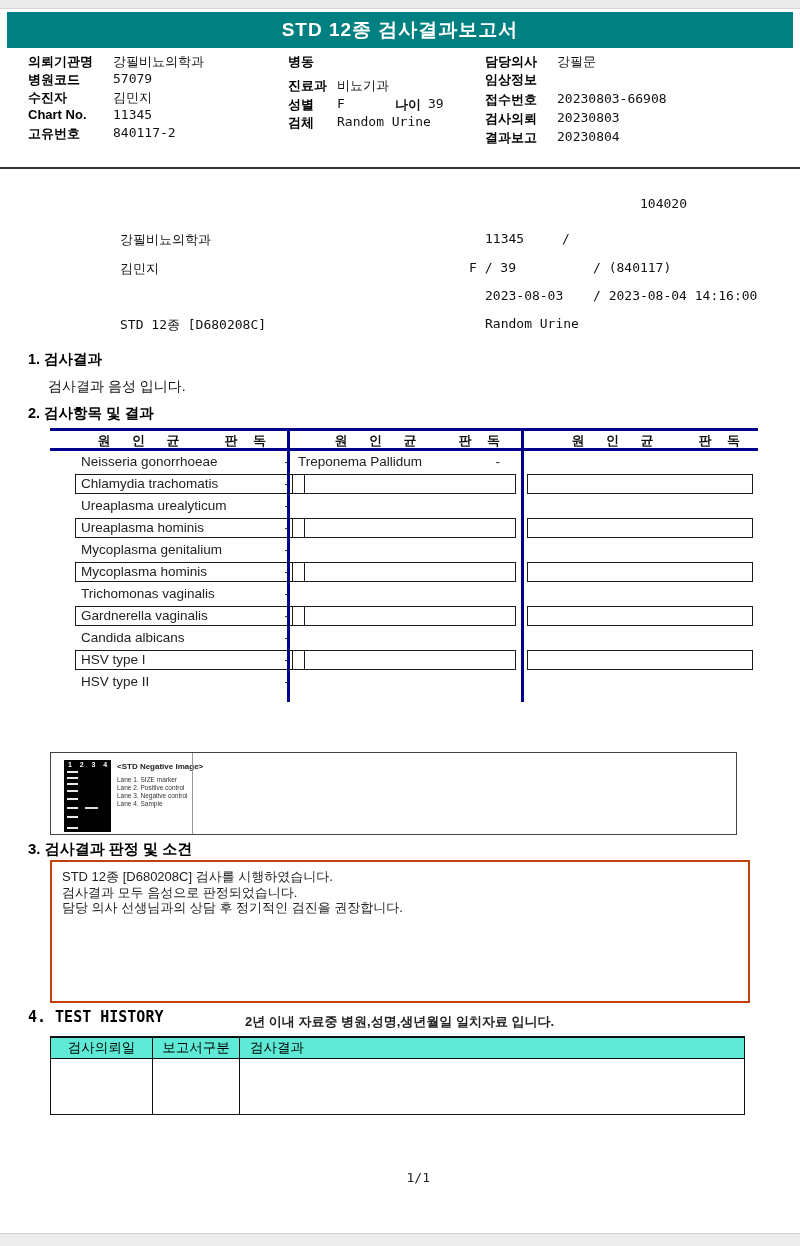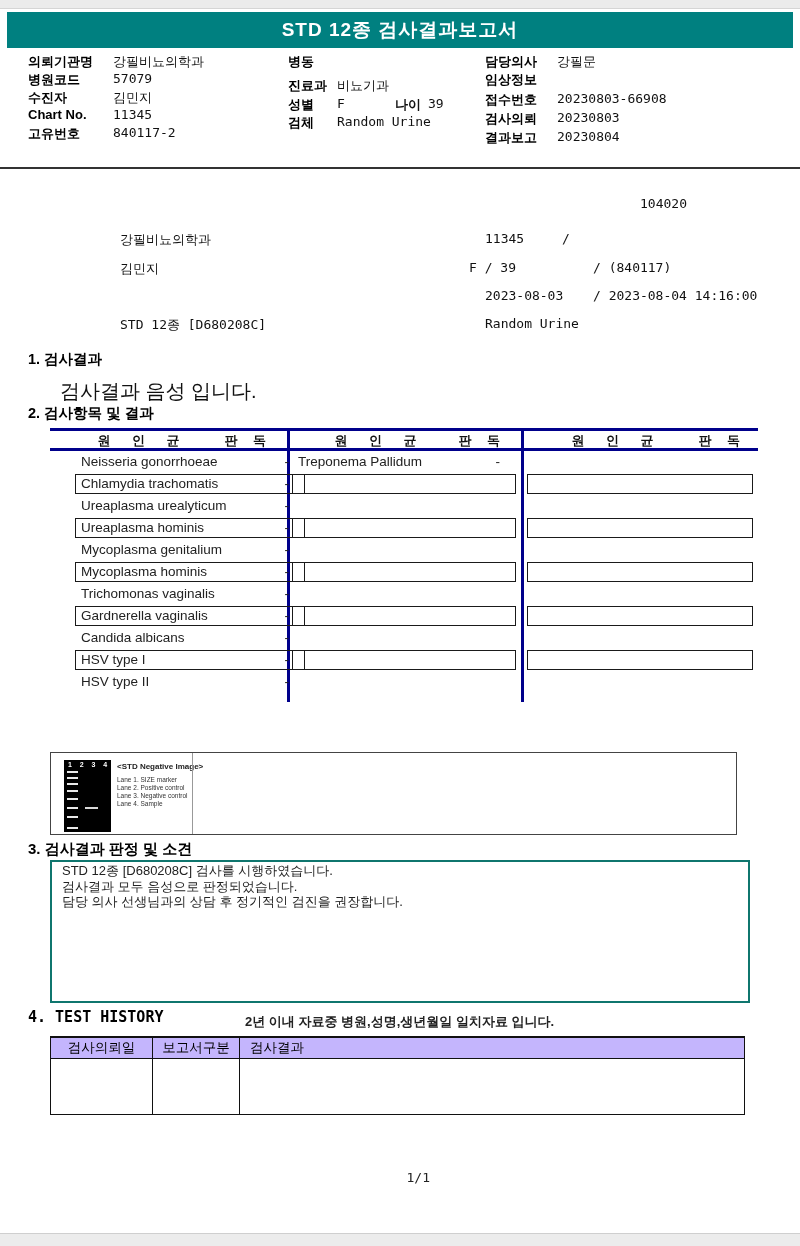--- a/index.html
+++ b/index.html
@@ -20,21 +20,21 @@
   .g3 { left:485px; } .g3 .ih-value { left:72px; }
   .age-label { position:absolute; left:107px; top:0; font-weight:bold; font-size:13px;text-align:right; }
   .age-value { position:absolute; left:140px; top:0; font-size:13px; font-family:"DejaVu Sans Mono", monospace; }
 
   .separator { position:absolute; left:0; top:167px; width:800px; height:2px; background:#333; }
 
   .pb { position:absolute; font-size:13px; font-family:"DejaVu Sans Mono", monospace; white-space:nowrap; color:#111; }
   .pb.kr { font-family:"Liberation Sans", sans-serif; }
 
   .sec-head { position:absolute; font-weight:bold; font-size:14.5px; color:#000; white-space:nowrap; }
-  .sec-body { position:absolute; font-size:20px; white-space:nowrap;margin-left:12px; }
+  .sec-body { position:absolute; font-size:14px; white-space:nowrap; }
 
   
   .rtable { position:absolute; left:50px; top:428px; width:708px; height:274px; }
   .navy { background:#00008B; }
   .rt-topbar { position:absolute; left:0; top:0; width:708px; height:3px; }
   .rt-midbar { position:absolute; left:0; top:20px; width:708px; height:3px; }
   .rt-v { position:absolute; top:0; width:3px; height:274px; }
   .rt-v1 { left:237px; } .rt-v2 { left:471px; }
   .rt-h { position:absolute; top:4px; height:16px; font-weight:bold; font-size:13px; }
   .rt-h .hl { position:absolute; left:12px; right:60px; text-align:center; letter-spacing:9px; white-space:nowrap; }
@@ -53,27 +53,27 @@
   .gel-img { position:absolute; left:13px; top:7px; width:47px; height:72px; background:#000; }
   .lane-nums { position:absolute; left:0; top:1px; width:100%; display:flex; justify-content:space-around; color:#fff; font-size:7px; font-weight:bold; }
   .band { position:absolute; height:2px; background:#e9e9e9; }
   .band.m { left:3px; width:11px; }
   .band.s { left:21px; width:13px; background:#d8d8d8; }
   .gel-legend { position:absolute; left:66px; top:9px; width:74px; }
   .gel-title { font-weight:bold; font-size:8px; color:#222; white-space:nowrap; margin-bottom:5px; }
   .gel-line { font-size:6.5px; line-height:8px; color:#333; white-space:nowrap; }
 
   
-  .sec3-box { position:absolute; left:50px; top:860px; width:700px; height:143px; border:2px solid #0f766e; padding:1px 10px; }
+  .sec3-box { position:absolute; left:50px; top:860px; width:700px; height:143px; border:2px solid #c2410c; padding:7px 10px; }
   .sec3-line { font-size:13px; line-height:15.5px; white-space:nowrap; color:#222; }
 
   
   .hist-note { position:absolute; left:245px; top:1013px; font-size:13px; font-weight:bold; color:#222; white-space:nowrap; }
   .hist-table { position:absolute; left:50px; top:1036px; width:695px; }
-  .hist-head { display:flex; height:23px; background:#c4b5fd; border:1px solid #111; border-top:2px solid #111; }
+  .hist-head { display:flex; height:23px; background:#5eead4; border:1px solid #111; border-top:2px solid #111; }
   .hist-head .hc { font-size:13.5px; color:#000; display:flex; align-items:center; justify-content:center; }
   .hc1 { width:101px; } .hc2 { width:88px; border-left:1px solid #111; border-right:1px solid #111; }
   .hc3 { flex:1; justify-content:flex-start !important; padding-left:10px; }
   .hist-body { display:flex; height:56px; border:1px solid #111; border-top:none; }
   .hb1 { width:101px; } .hb2 { width:88px; border-left:1px solid #111; border-right:1px solid #111; } .hb3 { flex:1; }
 
   .footer-page { position:absolute; left:330px; top:1170px; width:100px; text-align:right; font-size:13px; font-family:"DejaVu Sans Mono", monospace; color:#222; }
 </style>
 </head>
 <body>

